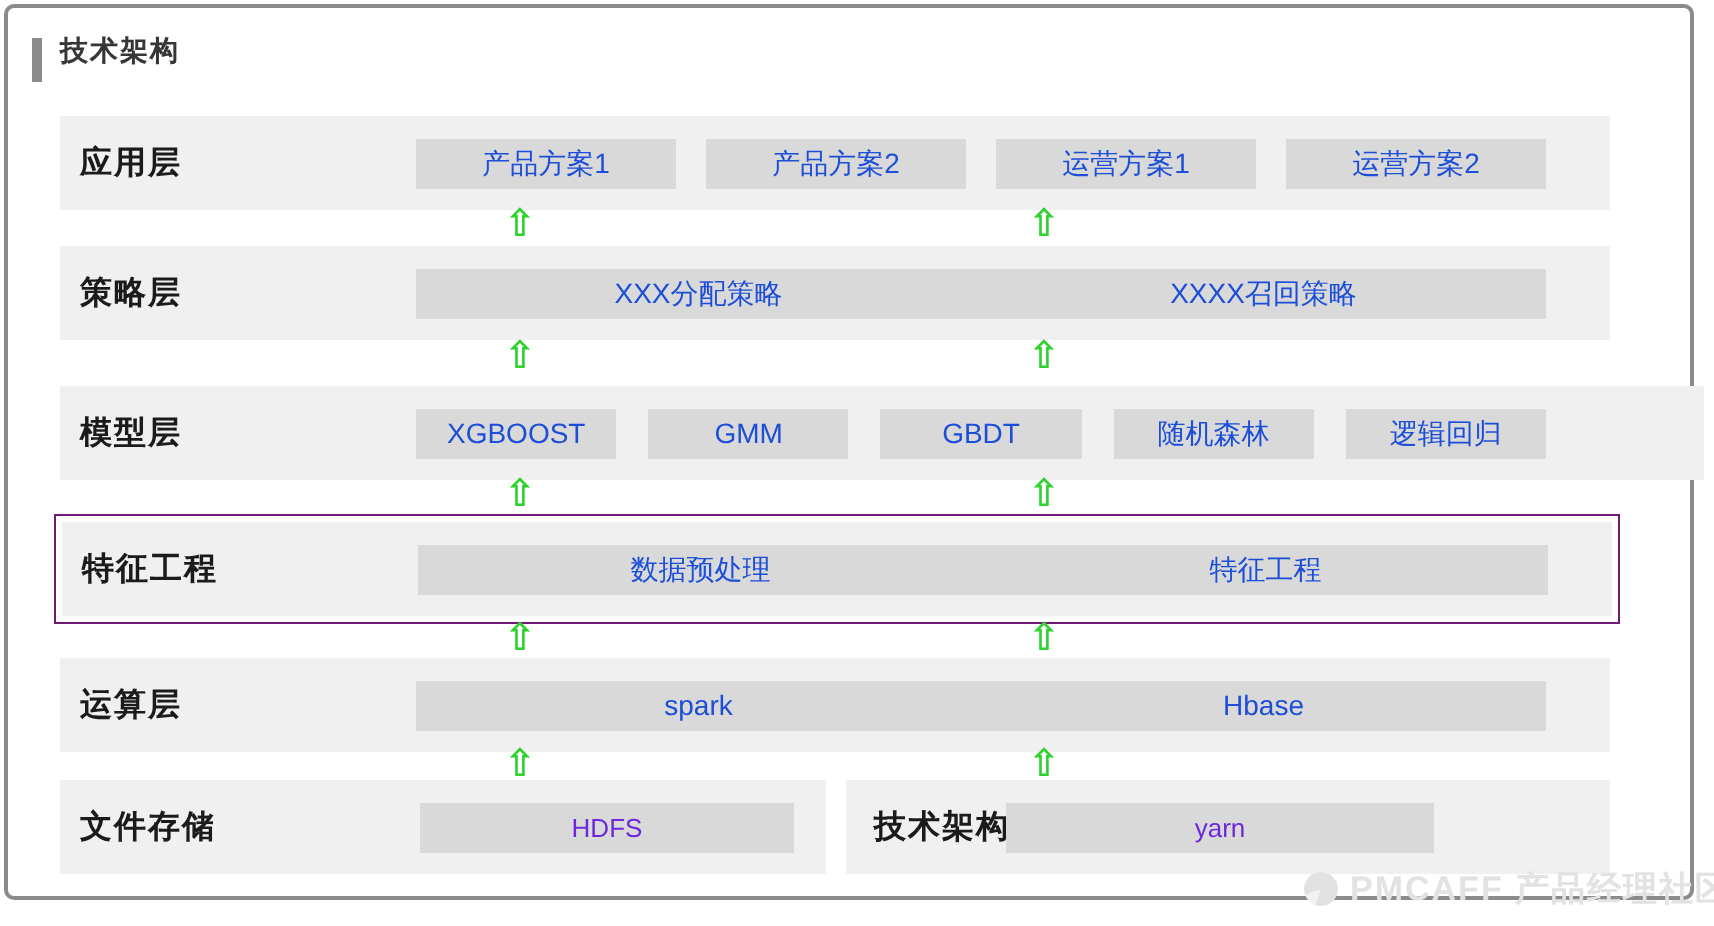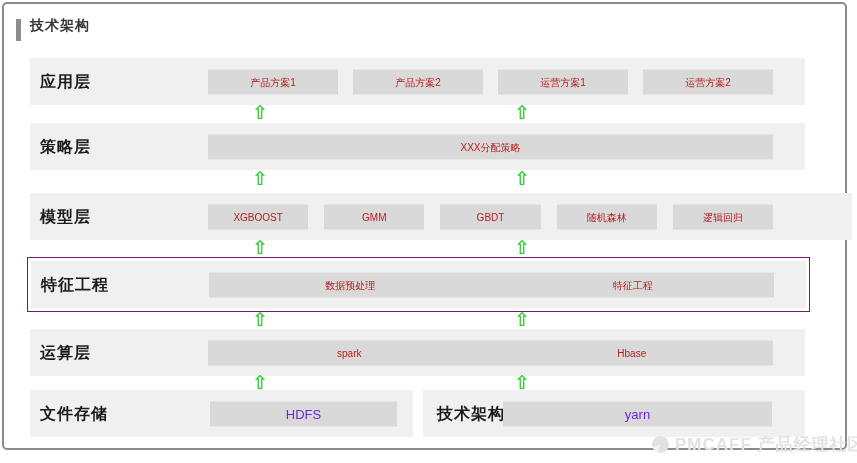--- a/index.html
+++ b/index.html
@@ -19,21 +19,21 @@
     position:absolute;left:10px;top:50%;transform:translateY(-50%);
     font-size:16px;font-weight:bold;color:#1b1b1b;letter-spacing:1px;white-space:nowrap;
   }
   .boxes{
     position:absolute;left:178px;top:50%;transform:translateY(-50%);
     width:565px;display:flex;
   }
   .gap15{gap:15px;} .gap16{gap:16px;} .gap42{}
   .box{
     flex:1;height:25px;line-height:25px;background:#d9d9d9;
-    text-align:center;font-size:10px;color:#b91c1c;white-space:nowrap;overflow:hidden;
+    text-align:center;font-size:14px;color:#1d4ed8;white-space:nowrap;overflow:hidden;
   }
   .band-top1{top:58px;text-decoration:underline;} .band-top2{top:123px;} .band-top3{top:193px;padding-left:47px;}
   .band-top5{top:329px;} .band-top6{top:390px;}
 
   .hl-wrap{
     position:absolute;left:27px;top:257px;width:783px;height:55px;
     box-sizing:border-box;border:1px solid #701a75;background:#fff;padding:3px;
   }
   .hl-wrap .band{position:relative;left:0;top:0;width:100%;height:100%;}
 
@@ -47,21 +47,21 @@
 
   .band-file{left:30px;width:383px;}
   .band-res{left:423px;width:382px;}
   .band-res .band-label{left:14px;}
   .box-abs{
     position:absolute;top:50%;transform:translateY(-50%);
     height:25px;line-height:25px;background:#d9d9d9;
     text-align:center;font-size:13px;color:#6d28d9;white-space:nowrap;
   }
   .box-hdfs{left:180px;width:187px;}
-  .box-yarn{left:80px;width:269px;text-align:center;}
+  .box-yarn{left:80px;width:214px;text-align:center;}
 
   .watermark{
     position:absolute;left:652px;top:433px;z-index:5;
     display:flex;align-items:center;gap:6px;
     color:#e2e2e2;font-size:17px;font-weight:bold;letter-spacing:1px;white-space:nowrap;
   }
   .wm-logo{
     width:17px;height:17px;border-radius:50%;
     background:conic-gradient(#e2e2e2 0 200deg,#f2f2f2 200deg 250deg,#e2e2e2 250deg 360deg);
   }
@@ -86,20 +86,21 @@
 
 <div class="arrows ar1">
   <span class="arrow a1">⇧</span>
   <span class="arrow a2">⇧</span>
 </div>
 
 <div class="band band-top2">
   <span class="band-label">策略层</span>
   <div class="boxes gap42">
     <div class="box">XXX分配策略</div>
+    <div class="box">XXXX召回策略</div>
   </div>
 </div>
 
 <div class="arrows ar2">
   <span class="arrow a1">⇧</span>
   <span class="arrow a2">⇧</span>
 </div>
 
 <div class="band band-top3">
   <span class="band-label">模型层</span>

